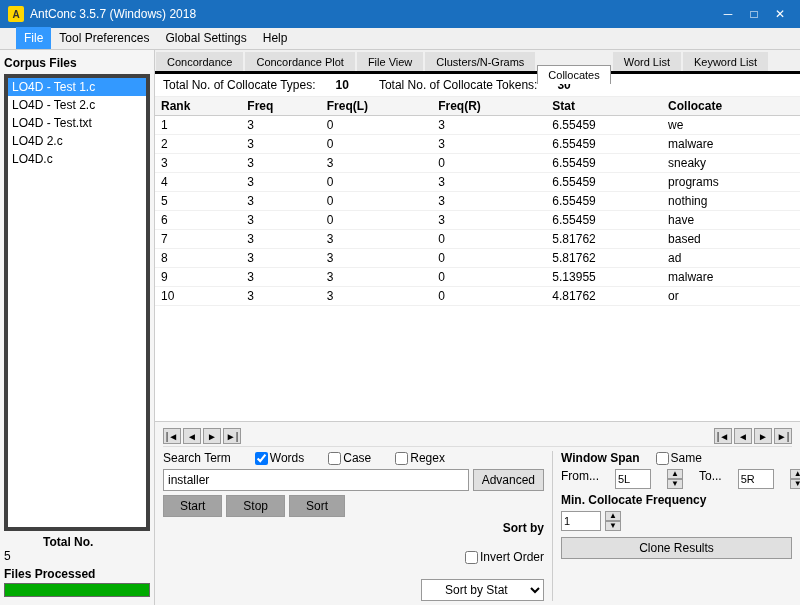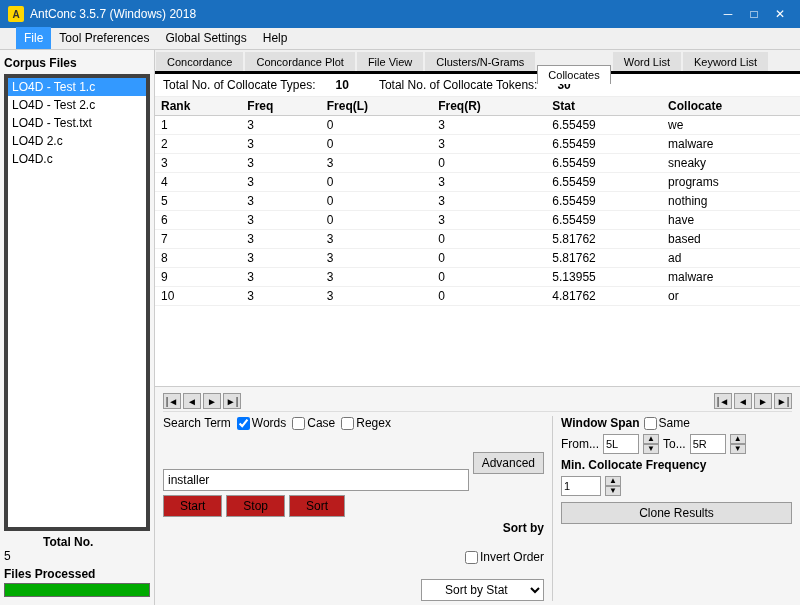--- a/index.html
+++ b/index.html
@@ -54,41 +54,41 @@
     td { padding: 2px 6px; border-bottom: 1px solid #f0f0f0; }
 
     
     .bottom-controls { border-top: 1px solid #ccc; padding: 4px 8px; background: #f5f5f5; }
     
     
     .scroll-row { display: flex; align-items: center; gap: 2px; padding: 2px 0; border-bottom: 1px solid #ddd; margin-bottom: 4px; }
     .scroll-btn { width: 18px; height: 16px; background: #e0e0e0; border: 1px solid #999; cursor: pointer; font-size: 10px; display: flex; align-items: center; justify-content: center; }
 
     
-    .search-options { display: flex; align-items: center; gap: 6px; margin-bottom: 4px; font-size: 12px; }
+    .search-options { display: flex; align-items: center; gap: 24px; margin-bottom: 4px; font-size: 12px; }
     .check-label { display: flex; align-items: center; gap: 2px; cursor: pointer; }
     
     .search-row { display: flex; align-items: center; gap: 4px; margin-bottom: 4px; }
-    .search-input { flex: 1; height: 22px; border: 1px solid #999; padding: 0 4px; font-size: 12px; margin-top: 35px; }
+    .search-input { flex: 1; height: 22px; border: 1px solid #999; padding: 0 4px; font-size: 12px; }
     .advanced-btn { padding: 2px 8px; height: 22px; background: #e0e0e0; border: 1px solid #999; cursor: pointer; font-size: 12px; }
 
     
     .button-row { display: flex; align-items: center; gap: 4px; margin-bottom: 4px; }
-    .action-btn { padding: 3px 16px; background: #b91c1c; border: 1px solid #999; cursor: pointer; font-size: 12px; }
+    .action-btn { padding: 3px 16px; background: #a3a3a3; border: 1px solid #999; cursor: pointer; font-size: 12px; }
 
     
     .sort-row { display: flex; align-items: flex-end; gap: 15px; flex-direction: column; }
     .sort-label { font-size: 12px; font-weight: bold; }
     .sort-dropdown { height: 22px; border: 1px solid #999; background: white; font-size: 12px; padding: 0 19px; }
     
     .bottom-area { display: flex; gap: 8px; }
     .left-bottom { flex: 1; }
     .right-bottom { width: 240px; border-left: 1px solid #ccc; padding-left: 8px; display: flex; flex-direction: column; gap: 4px; }
     
-    .window-span-row { display: flex; align-items: center; gap: 4px; font-size: 12px; }
+    .window-span-row { display: flex; align-items: flex-start; gap: 16px; font-size: 12px; }
     .span-label { font-weight: bold; }
     .span-input { width: 36px; height: 20px; border: 1px solid #999; font-size: 11px; padding: 0 2px; }
     .same-check { display: flex; align-items: center; gap: 2px; }
     
     .freq-row { display: flex; align-items: center; gap: 4px; font-size: 12px; }
     .freq-label { font-weight: bold; }
     .freq-input { width: 40px; height: 20px; border: 1px solid #999; font-size: 11px; padding: 0 2px; }
     
     .clone-btn { padding: 3px 8px; background: #e0e0e0; border: 1px solid #999; cursor: pointer; font-size: 12px; margin-top: 2px; }
 

